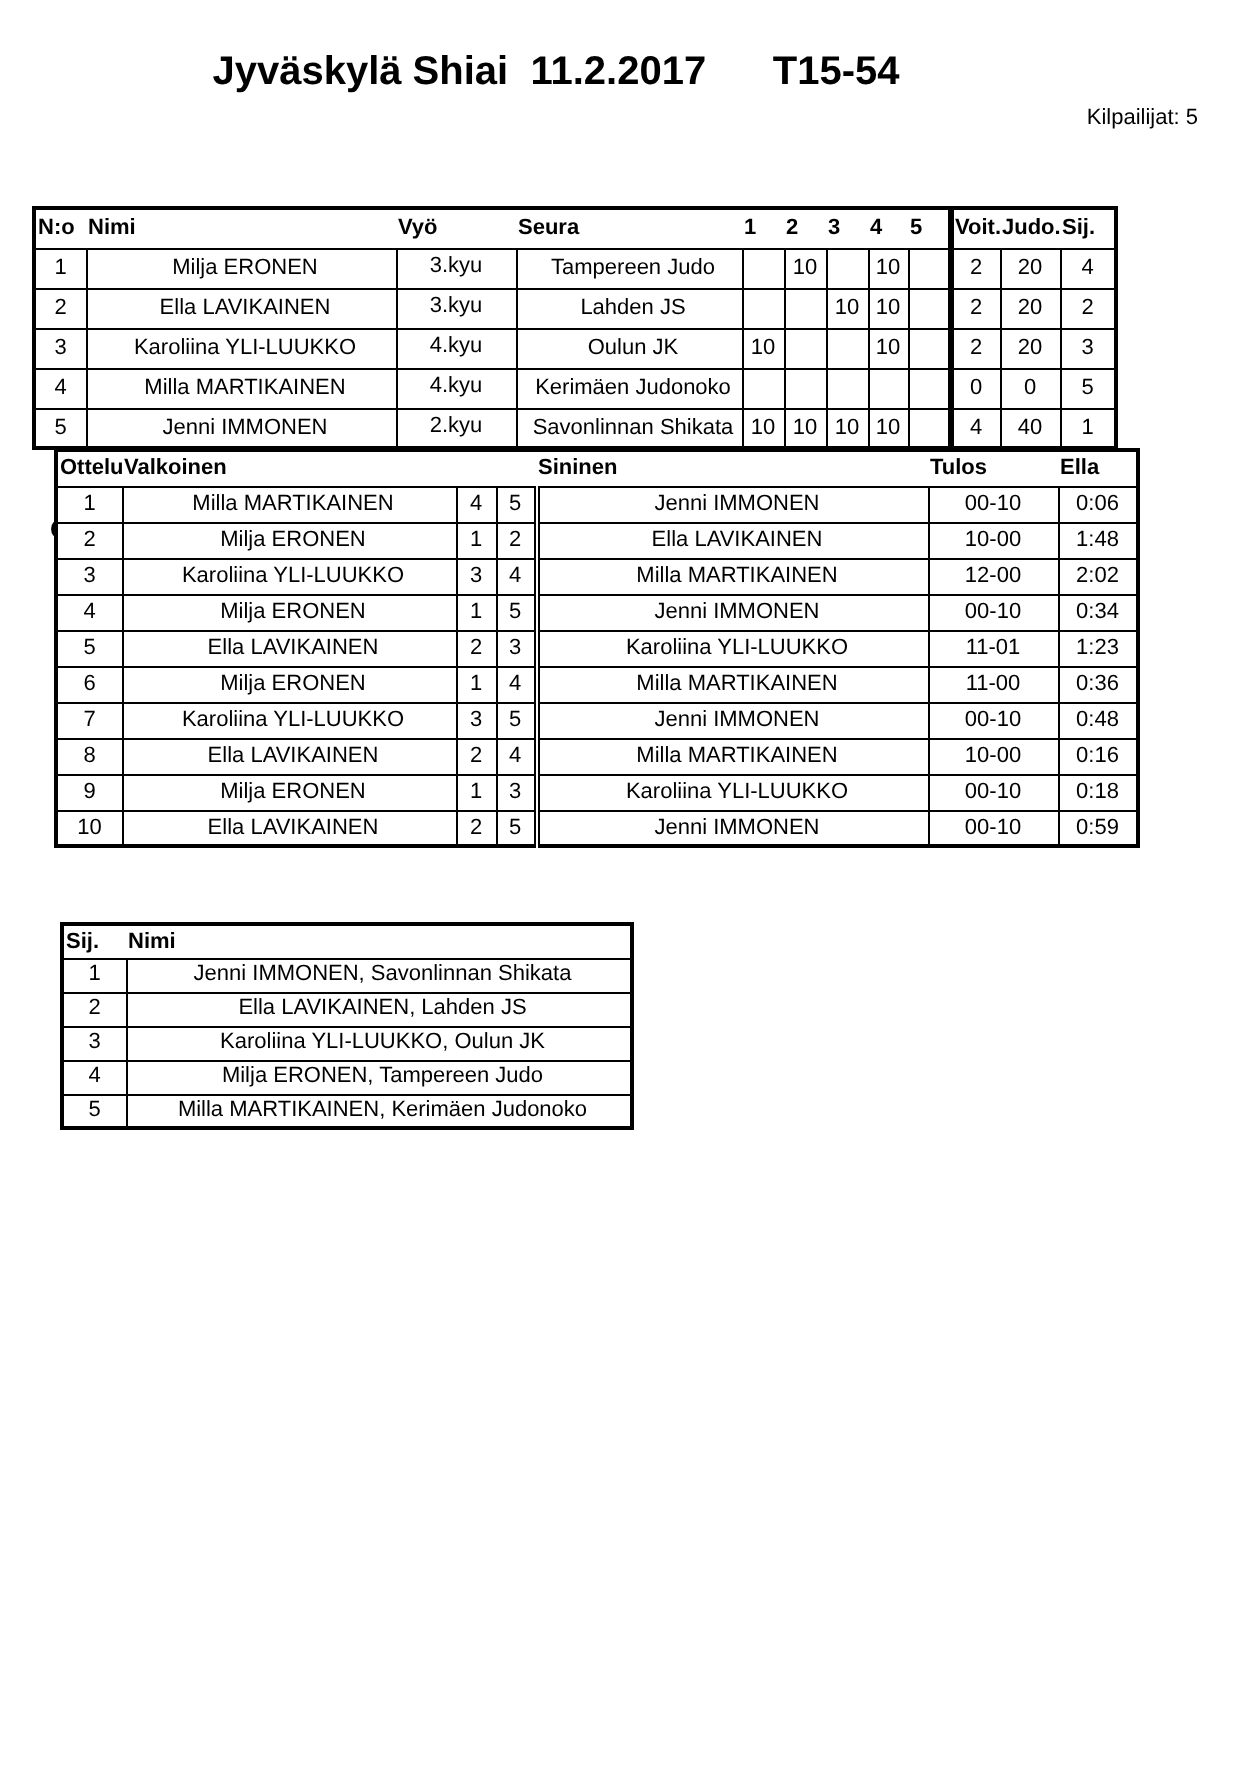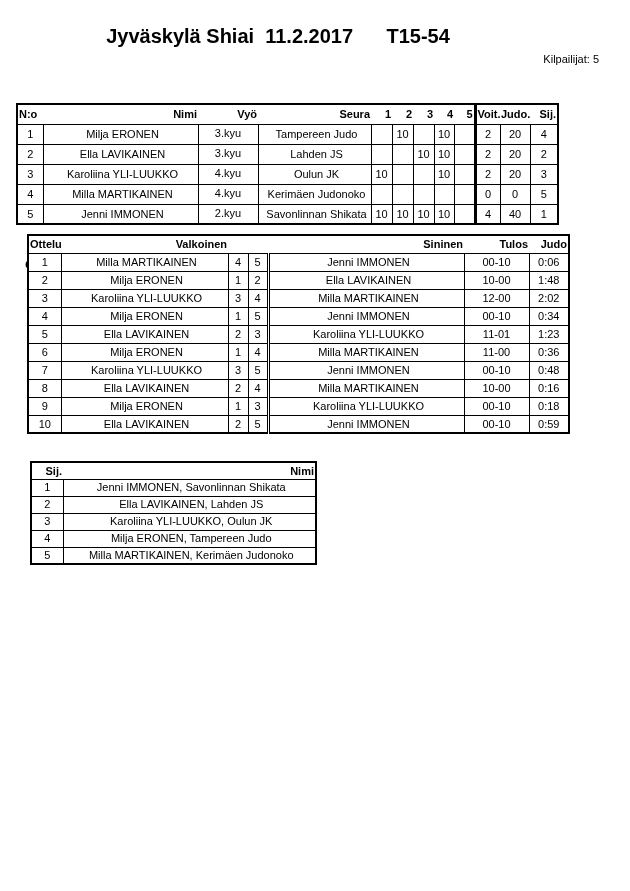--- a/index.html
+++ b/index.html
@@ -18,37 +18,37 @@
   #h-ottelut    { top: 217px; left: 25px; width: 560px; }
   #h-tulokset   { top: 446px; left: 30px; width: 285px; }
 
   table {
     position: absolute; border-collapse: collapse; table-layout: fixed;
     border: 2px solid #000; background: #fff;
   }
   th {
     font-size: 11px; font-weight: bold; padding: 0 1px;
     border: none; border-bottom: 1px solid #000;
-    white-space: nowrap; overflow: hidden; text-align: right;
+    white-space: nowrap; overflow: hidden; text-align: left;
   }
   td {
     font-size: 11px; border: 1px solid #000; padding: 0 2px;
     text-align: center; vertical-align: middle;
     white-space: nowrap; overflow: hidden; line-height: 1.1;
   }
   td.l { text-align: center; padding-left: 6px; }
   th.hl { text-align: left; padding-left: 1px; }
   .grp { border-left: 3px solid #000 !important; }
   td.dbl { border-left: 3px double #000; }
   td.belt { vertical-align: top; padding-top: 2px; }
 
   #t-competitors { left: 16px; top: 87px; width: 541px; margin-top: 16px; }
   #t-competitors th, #t-competitors td { height: 20px; }
 
-  #t-matches { left: 27px; top: 234px; width: 541px; }
+  #t-matches { left: 27px; top: 224px; width: 541px; }
   #t-matches th, #t-matches td { height: 18px; }
 
   #t-results { left: 30px; top: 461px; width: 285px; }
   #t-results th, #t-results td { height: 17px; }
 </style>
 </head>
 <body>
 
 <div class="doc-title">Jyväskylä Shiai  11.2.2017      T15-54</div>
 <div class="comp-count">Kilpailijat: 5</div>
@@ -172,21 +172,21 @@
       <col style="width:65px">
       <col style="width:40px">
   </colgroup>
   <thead>
     <tr>
       <th class="hl">Ottelu</th>
       <th>Valkoinen</th>
       <th colspan="2"></th>
       <th>Sininen</th>
       <th>Tulos</th>
-      <th>Judo</th>
+      <th>Ella</th>
     </tr>
   </thead>
   <tbody>
     <tr>
       <td>1</td>
       <td class="l">Milla MARTIKAINEN</td>
       <td>4</td>
       <td>5</td>
       <td class="l dbl">Jenni IMMONEN</td>
       <td>00-10</td>

